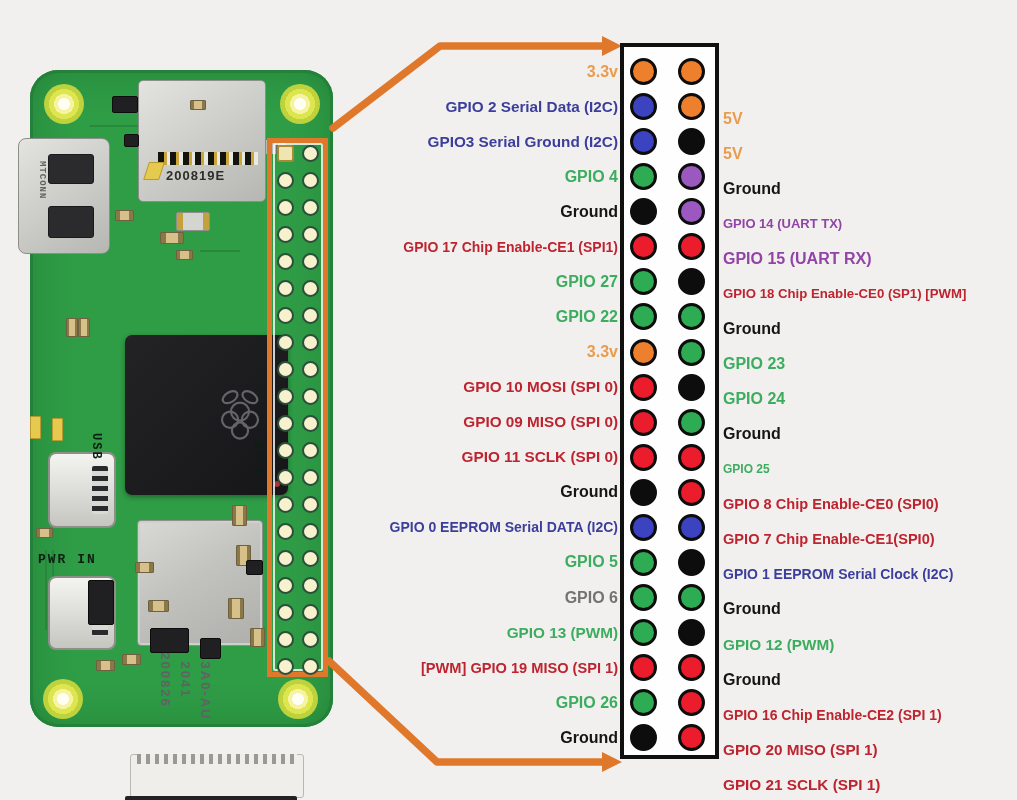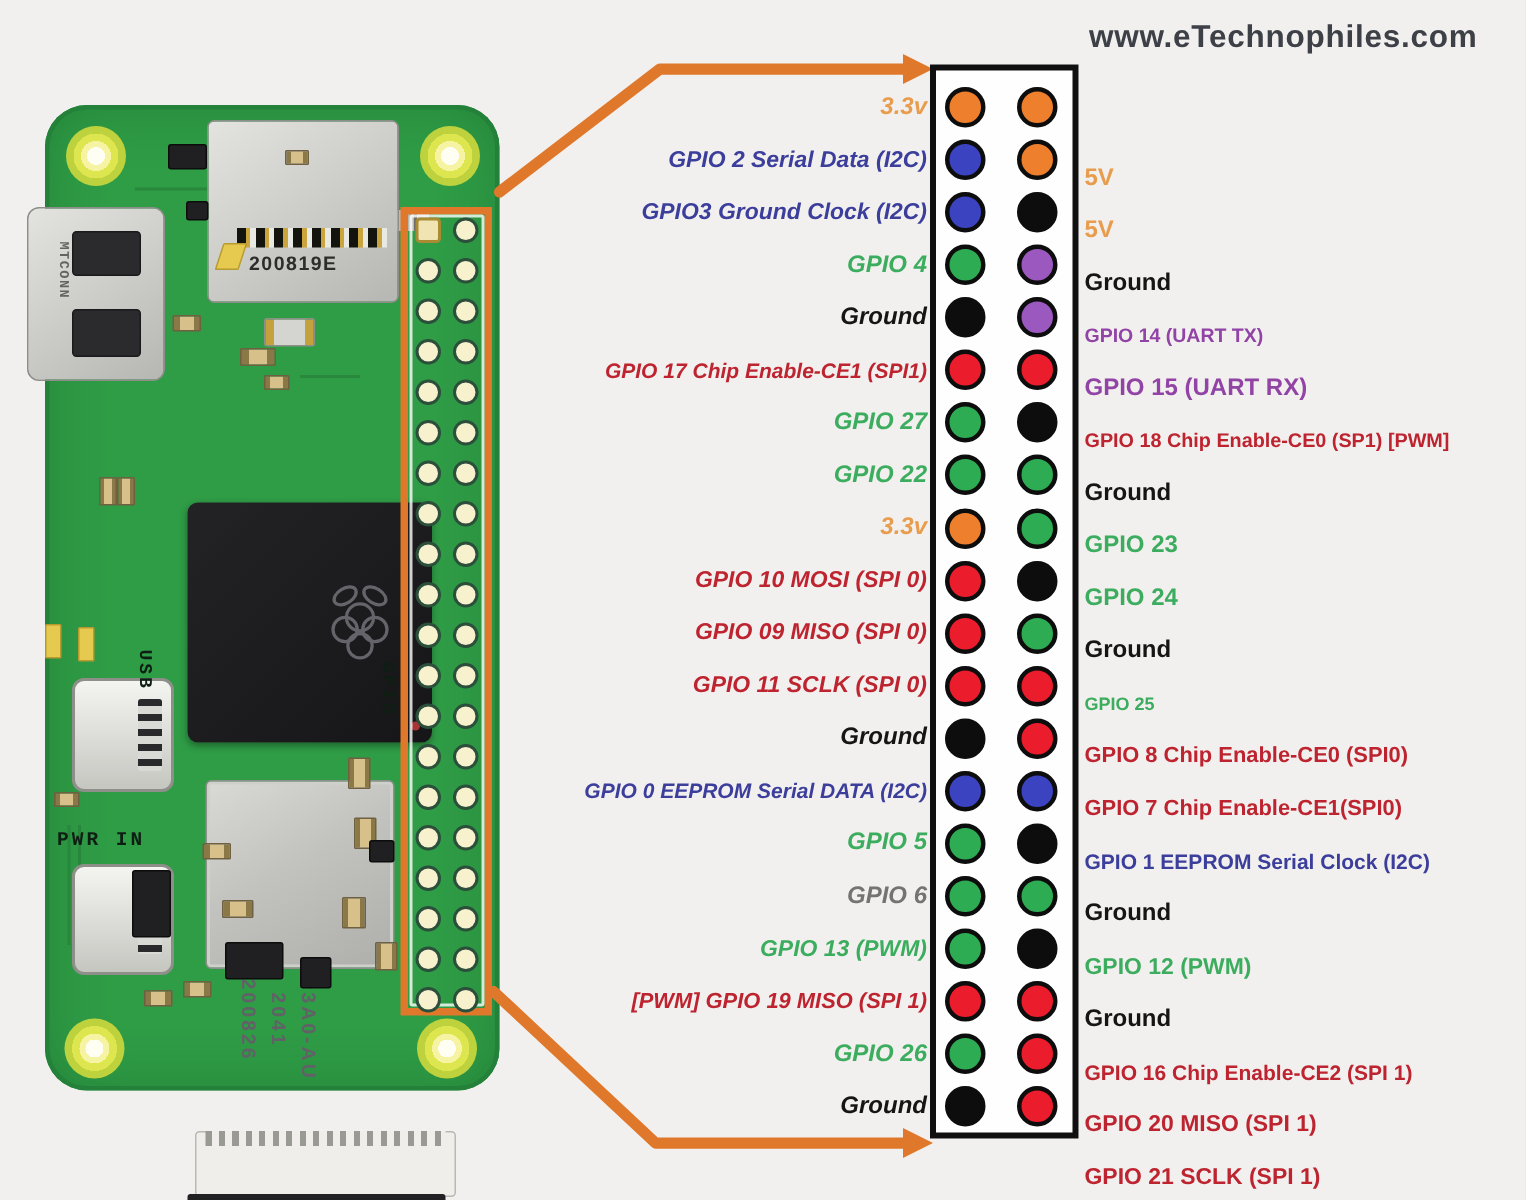--- a/index.html
+++ b/index.html
@@ -48,21 +48,21 @@
   .smd-s{position:absolute;background:linear-gradient(90deg,#c3a23e 0 18%,#d4d4d0 18% 82%,#c3a23e 82%);
          border:1px solid #8f8f8a;border-radius:2px;}
   .smd-y{position:absolute;background:#e6c94f;border:1px solid #b89a2e;border-radius:1px;}
   .trace{position:absolute;background:#27813a;opacity:.75;}
 
   
   .panel{position:absolute;left:620px;top:43px;width:99px;height:716px;background:#fefefe;
          border:4px solid #101010;box-sizing:border-box;}
   .pin-dot{position:absolute;width:21px;height:21px;border-radius:50%;border:3px solid #0d0d0d;}
   .pin-label{position:absolute;font-weight:bold;line-height:22px;height:22px;white-space:nowrap;}
-  .pin-label.left{left:260px;width:358px;text-align:right;font-style:italic;}
+  .pin-label.left{left:260px;width:358px;text-align:right;}
   .pin-label.right{left:723px;width:290px;text-align:left;margin-top:47px;}
 
   .arrows{position:absolute;left:0;top:0;pointer-events:none;}
   .sd-teeth{position:absolute;left:148px;top:70px;width:108px;height:14px;background:
             repeating-linear-gradient(90deg,#b9b9b4 0 7px,#6f6f6a 7px 9px,#b9b9b4 9px 13px);
             border-radius:2px 2px 0 0;}
   .sd-contacts{position:absolute;left:158px;top:152px;width:100px;height:13px;background:
                repeating-linear-gradient(90deg,#14140f 0 6px,#caa43c 6px 9px,#e9e9e4 9px 12.5px);}
 </style>
 </head>
@@ -215,21 +215,21 @@
       <div class="pin-dot" style="left: 629.5px; top: 58px; background: rgb(238, 127, 44);"></div>
       <div class="pin-dot" style="left: 677.5px; top: 58px; background: rgb(238, 127, 44);"></div>
       <div class="pin-label left" style="top: 60.5px; color: rgb(232, 156, 77); font-size: 16px;">3.3v</div>
       <div class="pin-label right" style="top: 60.5px; color: rgb(232, 156, 77); font-size: 16px;">5V</div>
       <div class="pin-dot" style="left: 629.5px; top: 93.07px; background: rgb(60, 67, 192);"></div>
       <div class="pin-dot" style="left: 677.5px; top: 93.07px; background: rgb(238, 127, 44);"></div>
       <div class="pin-label left" style="top: 95.57px; color: rgb(59, 62, 155); font-size: 15.3px;">GPIO 2 Serial Data (I2C)</div>
       <div class="pin-label right" style="top: 95.57px; color: rgb(232, 156, 77); font-size: 16px;">5V</div>
       <div class="pin-dot" style="left: 629.5px; top: 128.14px; background: rgb(60, 67, 192);"></div>
       <div class="pin-dot" style="left: 677.5px; top: 128.14px; background: rgb(13, 13, 13);"></div>
-      <div class="pin-label left" style="top: 130.64px; color: rgb(59, 62, 155); font-size: 15.3px;">GPIO3 Ground Clock (I2C)</div>
+      <div class="pin-label left" style="top: 130.64px; color: rgb(59, 62, 155); font-size: 15.3px;">GPIO3 Serial Ground (I2C)</div>
       <div class="pin-label right" style="top: 130.64px; color: rgb(21, 21, 21); font-size: 16px;">Ground</div>
       <div class="pin-dot" style="left: 629.5px; top: 163.21px; background: rgb(46, 172, 83);"></div>
       <div class="pin-dot" style="left: 677.5px; top: 163.21px; background: rgb(155, 89, 192);"></div>
       <div class="pin-label left" style="top: 165.71px; color: rgb(60, 173, 95); font-size: 16px;">GPIO 4</div>
       <div class="pin-label right" style="top: 165.71px; color: rgb(145, 67, 166); font-size: 13px;">GPIO 14 (UART TX)</div>
       <div class="pin-dot" style="left: 629.5px; top: 198.28px; background: rgb(13, 13, 13);"></div>
       <div class="pin-dot" style="left: 677.5px; top: 198.28px; background: rgb(155, 89, 192);"></div>
       <div class="pin-label left" style="top: 200.78px; color: rgb(21, 21, 21); font-size: 16px;">Ground</div>
       <div class="pin-label right" style="top: 200.78px; color: rgb(145, 67, 166); font-size: 16px;">GPIO 15 (UART RX)</div>
       <div class="pin-dot" style="left: 629.5px; top: 233.35px; background: rgb(235, 28, 44);"></div>
@@ -287,14 +287,13 @@
       <div class="pin-dot" style="left: 629.5px; top: 689.26px; background: rgb(46, 172, 83);"></div>
       <div class="pin-dot" style="left: 677.5px; top: 689.26px; background: rgb(235, 28, 44);"></div>
       <div class="pin-label left" style="top: 691.76px; color: rgb(60, 173, 95); font-size: 16px;">GPIO 26</div>
       <div class="pin-label right" style="top: 691.76px; color: rgb(189, 36, 48); font-size: 15.3px;">GPIO 20 MISO (SPI 1)</div>
       <div class="pin-dot" style="left: 629.5px; top: 724.33px; background: rgb(13, 13, 13);"></div>
       <div class="pin-dot" style="left: 677.5px; top: 724.33px; background: rgb(235, 28, 44);"></div>
       <div class="pin-label left" style="top: 726.83px; color: rgb(21, 21, 21); font-size: 16px;">Ground</div>
       <div class="pin-label right" style="top: 726.83px; color: rgb(189, 36, 48); font-size: 15.3px;">GPIO 21 SCLK (SPI 1)</div>
     </div>
 
-  <div class="watermark">www.eTechnophiles.com</div>
 </div>
 
 </body></html>

